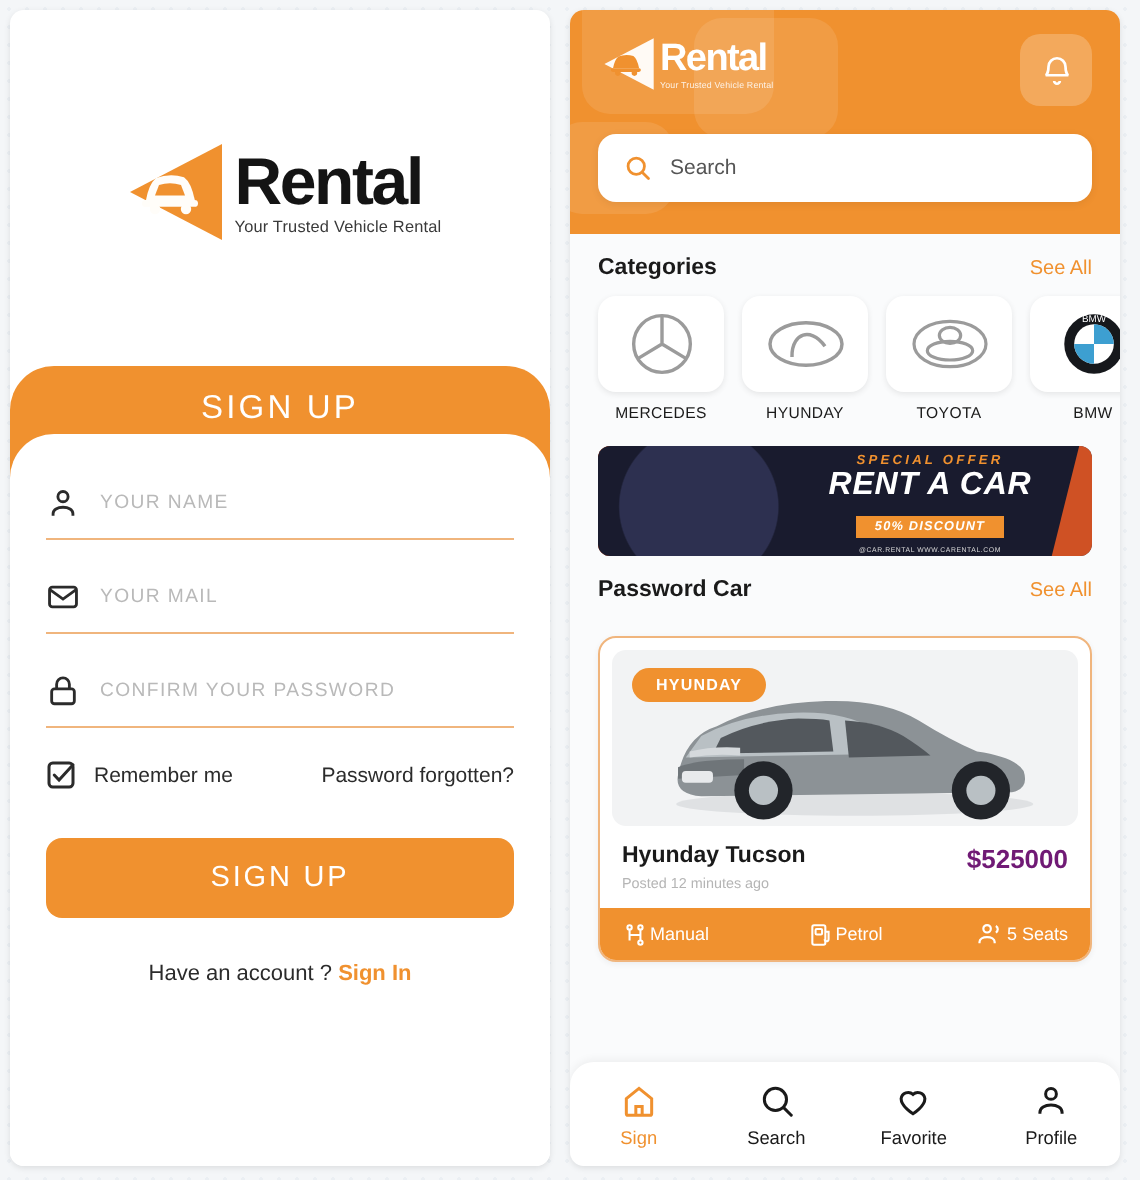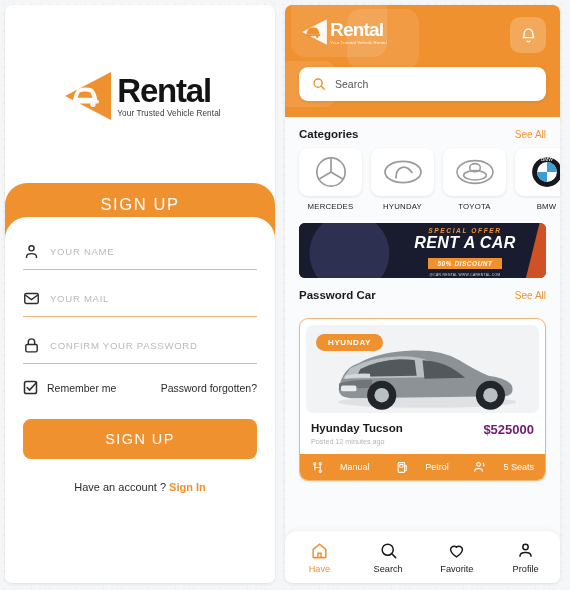--- a/index.html
+++ b/index.html
@@ -138,21 +138,21 @@
   .badge {
     position: absolute; left: 10px; top: 9px; z-index: 3;
     background: #f0912f; color: #fff; font-size: 8px; font-weight: 700; letter-spacing: .6px;
     padding: 4px 12px; border-radius: 11px;
   }
   .car-meta { display: flex; align-items: flex-start; justify-content: space-between; padding: 9px 11px 8px; }
   .car-name { font-size: 11.5px; font-weight: 700; color: #1a1a1a; }
   .car-posted { font-size: 7.2px; color: #b5b5b5; margin-top: 3px; }
   .car-price { font-size: 13px; font-weight: 700; color: #701a75; }
   .car-specs { background: #f0912f; display: flex; align-items: center; padding: 6px 11px; }
-  .spec { display: flex; align-items: center; gap: 16px; color: #fff; font-size: 9px; flex: 1; }
+  .spec { display: flex; align-items: center; gap: 1px; color: #fff; font-size: 9px; flex: 1; }
   .spec:nth-child(2) { justify-content: center; }
   .spec:nth-child(3) { justify-content: flex-end; }
 
   .tabbar {
     flex: 0 0 52px; background: #fff; border-radius: 12px 12px 7px 7px;
     display: flex; align-items: center; box-shadow: 0 -1px 5px rgba(0,0,0,.06);
   }
   .tab { flex: 1; display: flex; flex-direction: column; align-items: center; gap: 4px; cursor: pointer; color: #1a1a1a; }
   .tab.active { color: #f0912f; }
   .tab-label { font-size: 9.2px; }
@@ -397,21 +397,21 @@
         </div>
       </div>
     </div>
 
     <div class="tabbar">
       <div class="tab active">
         <svg width="19" height="19" viewBox="0 0 24 24" fill="none" stroke="currentColor" stroke-width="1.9">
           <path d="M4 10.5L12 4l8 6.5V20a1 1 0 01-1 1H5a1 1 0 01-1-1z"></path>
             <path d="M10 21v-5.5h4V21"></path>
         </svg>
-        <span class="tab-label">Have</span>
+        <span class="tab-label">Sign</span>
       </div>
       <div class="tab">
         <svg width="19" height="19" viewBox="0 0 24 24" fill="none" stroke="currentColor" stroke-width="1.9">
           <circle cx="11" cy="11" r="7"></circle>
             <path d="M16.2 16.2L21 21" stroke-linecap="round"></path>
         </svg>
         <span class="tab-label">Search</span>
       </div>
       <div class="tab">
         <svg width="19" height="19" viewBox="0 0 24 24" fill="none" stroke="currentColor" stroke-width="1.9">

